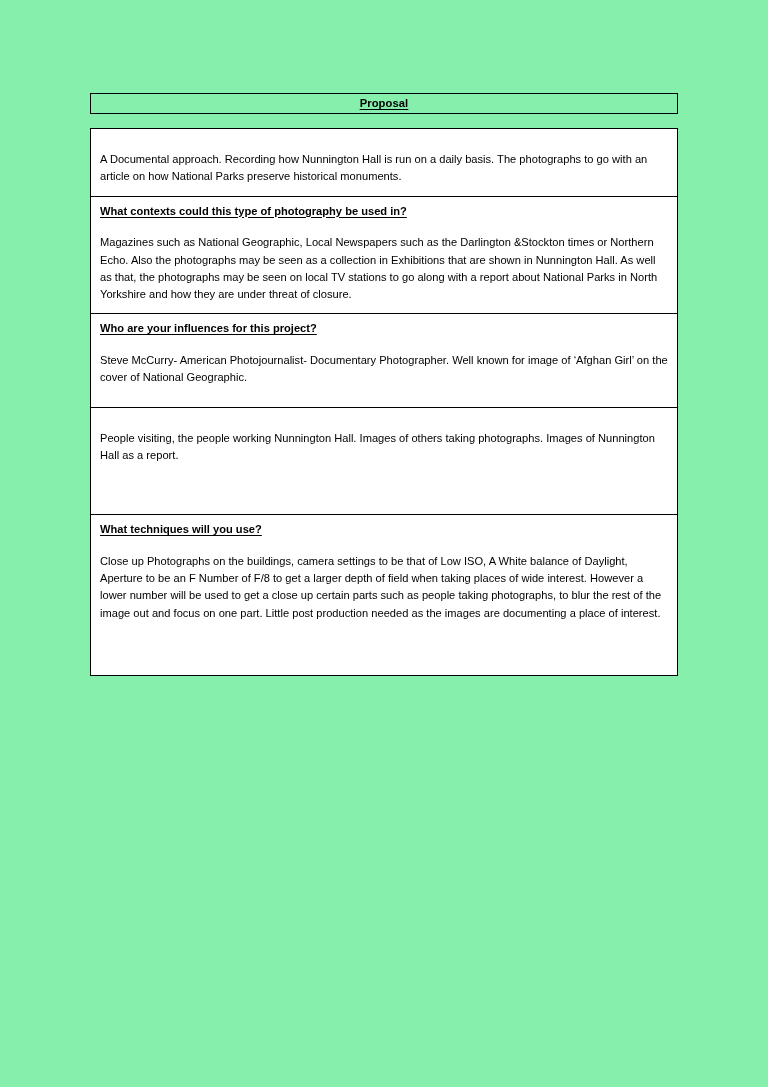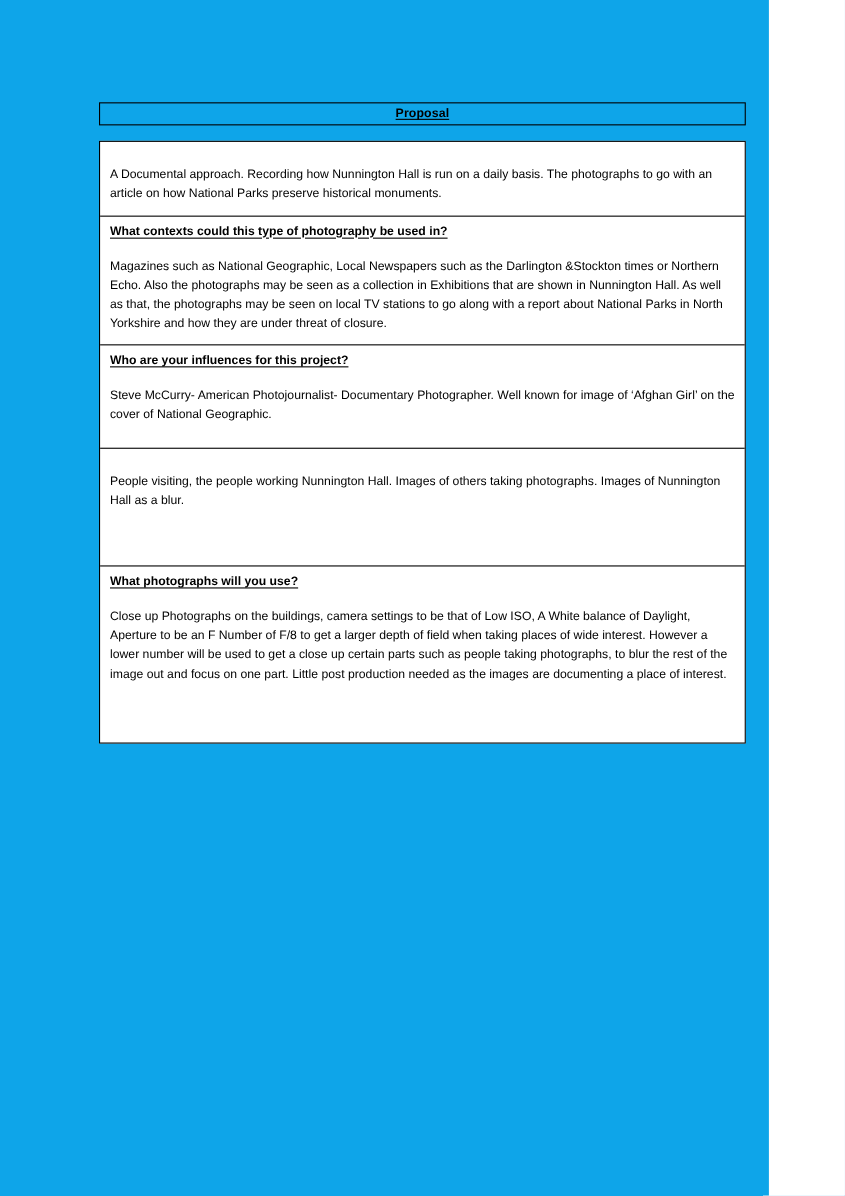--- a/index.html
+++ b/index.html
@@ -13,23 +13,23 @@
     position: relative;
     font-family: "Liberation Sans", sans-serif;
     color: #000000;
     -webkit-font-smoothing: none;
   }
 
   .page {
     position: absolute;
     left: 0;
     top: 0;
-    width: 699px;
+    width: 768px;
     height: 1087px;
-    background: #0ea5e9;
+    background: #86efac;
     overflow: hidden;
   }
 
   
   .title-box {
     position: absolute;
     left: 90px;
     top: 93px;
     width: 588px;
     height: 21px;
@@ -117,23 +117,23 @@
     </div>
 
     <div class="qa-row pad-2">
       <p class="q-text">Who are your influences for this project?</p>
       <div class="spacer-line"></div>
       <p class="a-text">Steve McCurry- American Photojournalist- Documentary Photographer. Well known for image of ‘Afghan Girl’ on the cover of National Geographic.</p>
     </div>
 
     <div class="qa-row pad-3">
       <div class="spacer-line"></div>
-      <p class="a-text">People visiting, the people working Nunnington Hall. Images of others taking photographs. Images of Nunnington Hall as a blur.</p>
+      <p class="a-text">People visiting, the people working Nunnington Hall. Images of others taking photographs. Images of Nunnington Hall as a report.</p>
     </div>
 
     <div class="qa-row pad-4">
-      <p class="q-text">What photographs will you use? </p>
+      <p class="q-text">What techniques will you use? </p>
       <div class="spacer-line"></div>
       <p class="a-text">Close up Photographs on the buildings, camera settings to be that of Low ISO, A White balance of Daylight, Aperture to be an F Number of F/8 to get a larger depth of field when taking places of wide interest.  However a lower number will be used to get a close up certain parts such as people taking photographs, to blur the rest of the image out and focus on one part. Little post production needed as the images are documenting a place of interest.</p>
     </div>
 
   </div>
 </div>
 
 </body></html>

